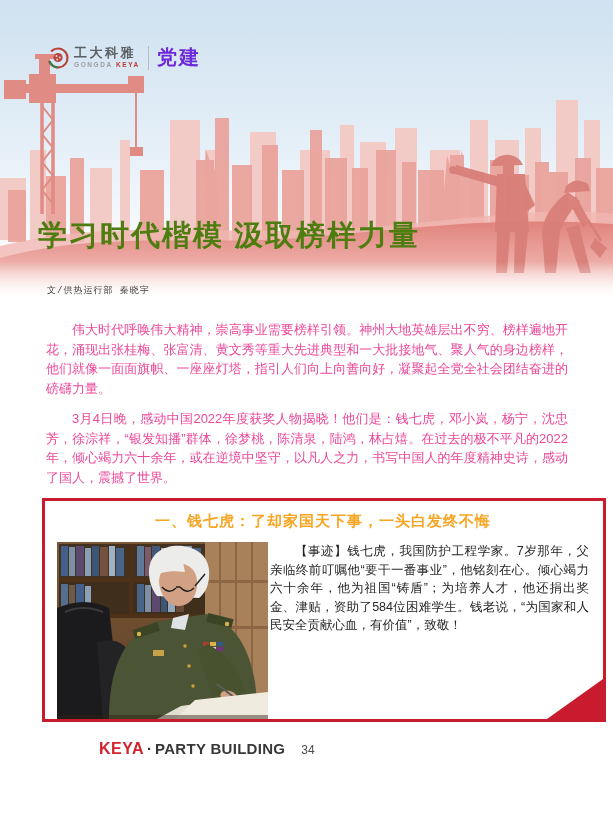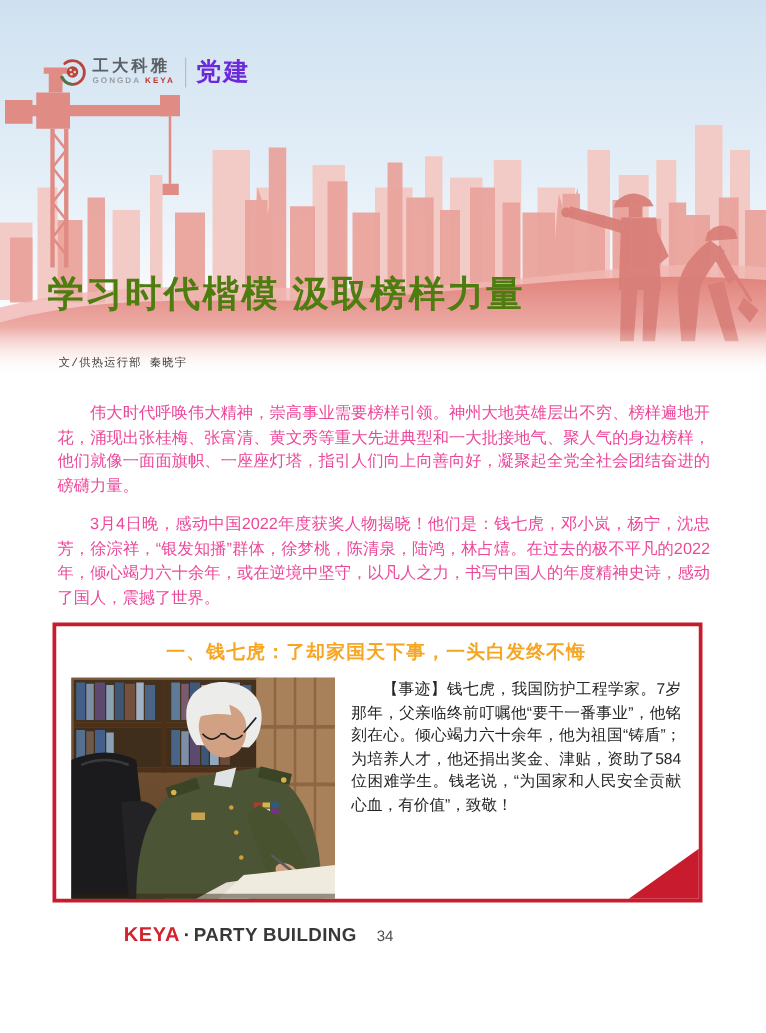--- a/index.html
+++ b/index.html
@@ -24,25 +24,25 @@
   .headline{position:absolute;left:38px;top:216px;margin:0;font-size:29px;font-weight:800;
     color:#4d7c0f;letter-spacing:2px;white-space:nowrap;}
   .byline{position:absolute;left:47px;top:284px;font-size:9px;color:#3c3c3c;letter-spacing:1px;font-family:Liberation Mono, monospace;}
 
   
   .content{padding:20px 45px 0 46px;}
   .body-p{margin:0 0 11px;font-size:13px;line-height:19.5px;color:#ec4899;
     text-align:justify;text-indent:2em;}
 
   
-  .feature-box{position:relative;margin:10px 0 0 -4px;width:520px;box-sizing:border-box;
+  .feature-box{position:relative;margin:10px 0 0 -4px;width:564px;box-sizing:border-box;
     border:3px solid #c81c2e;padding:9px 14px 0 12px;background:#fff;}
   .box-heading{margin:2px 0 11px;text-align:center;font-size:15px;font-weight:800;
     color:#f6a623;letter-spacing:1px;}
-  .box-body{display:flex;gap:13px;align-items:flex-start;}
+  .box-body{display:flex;gap:2px;align-items:flex-start;}
   .photo{width:211px;height:177px;flex:0 0 auto;display:block;}
   .box-text{flex:1;min-width:0;padding-bottom:6px;}
   .box-text p{margin:0 0 9px;font-size:12.5px;line-height:18.5px;color:#252525;
     text-align:justify;text-indent:2em;}
   .corner-triangle{position:absolute;right:0;bottom:0;width:0;height:0;border-style:solid;
     border-width:0 0 40px 56px;border-color:transparent transparent #c81c2e transparent;}
 
   
   .footer{margin:18px 0 0 53px;display:flex;align-items:baseline;}
   .footer-brand{font-size:16px;font-weight:800;color:#d2232e;letter-spacing:.5px;}

